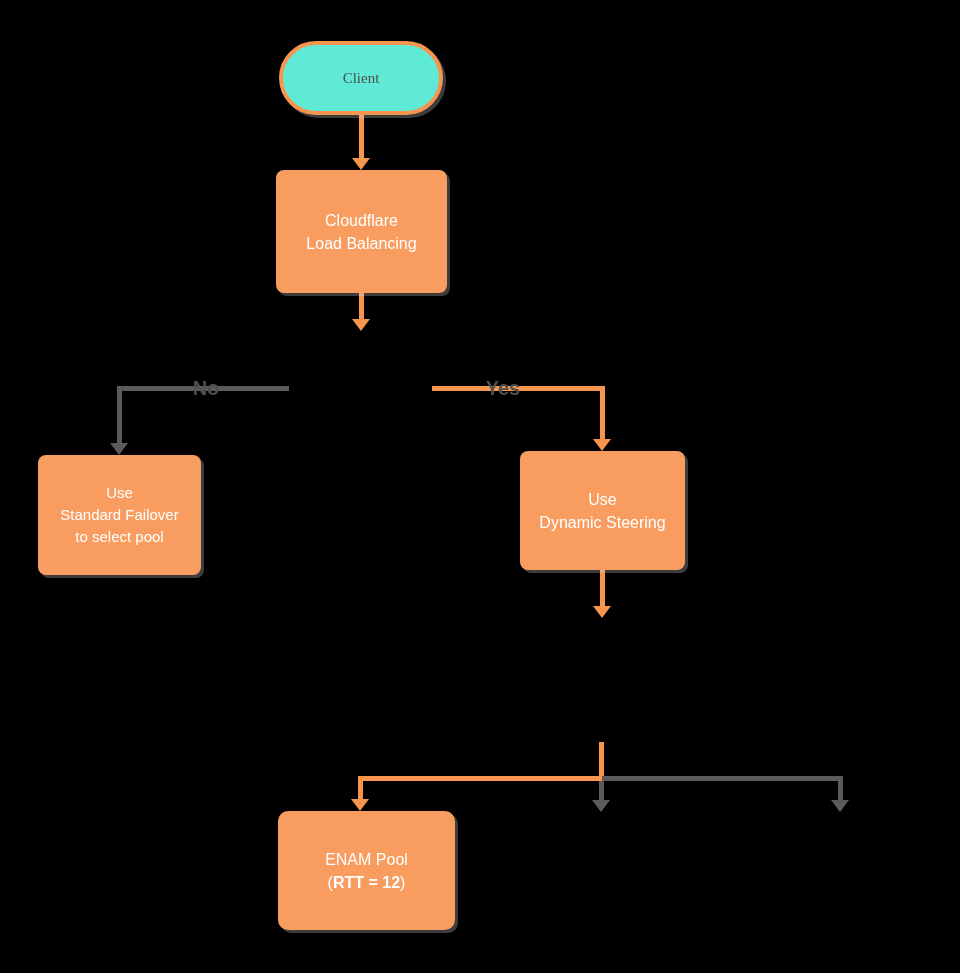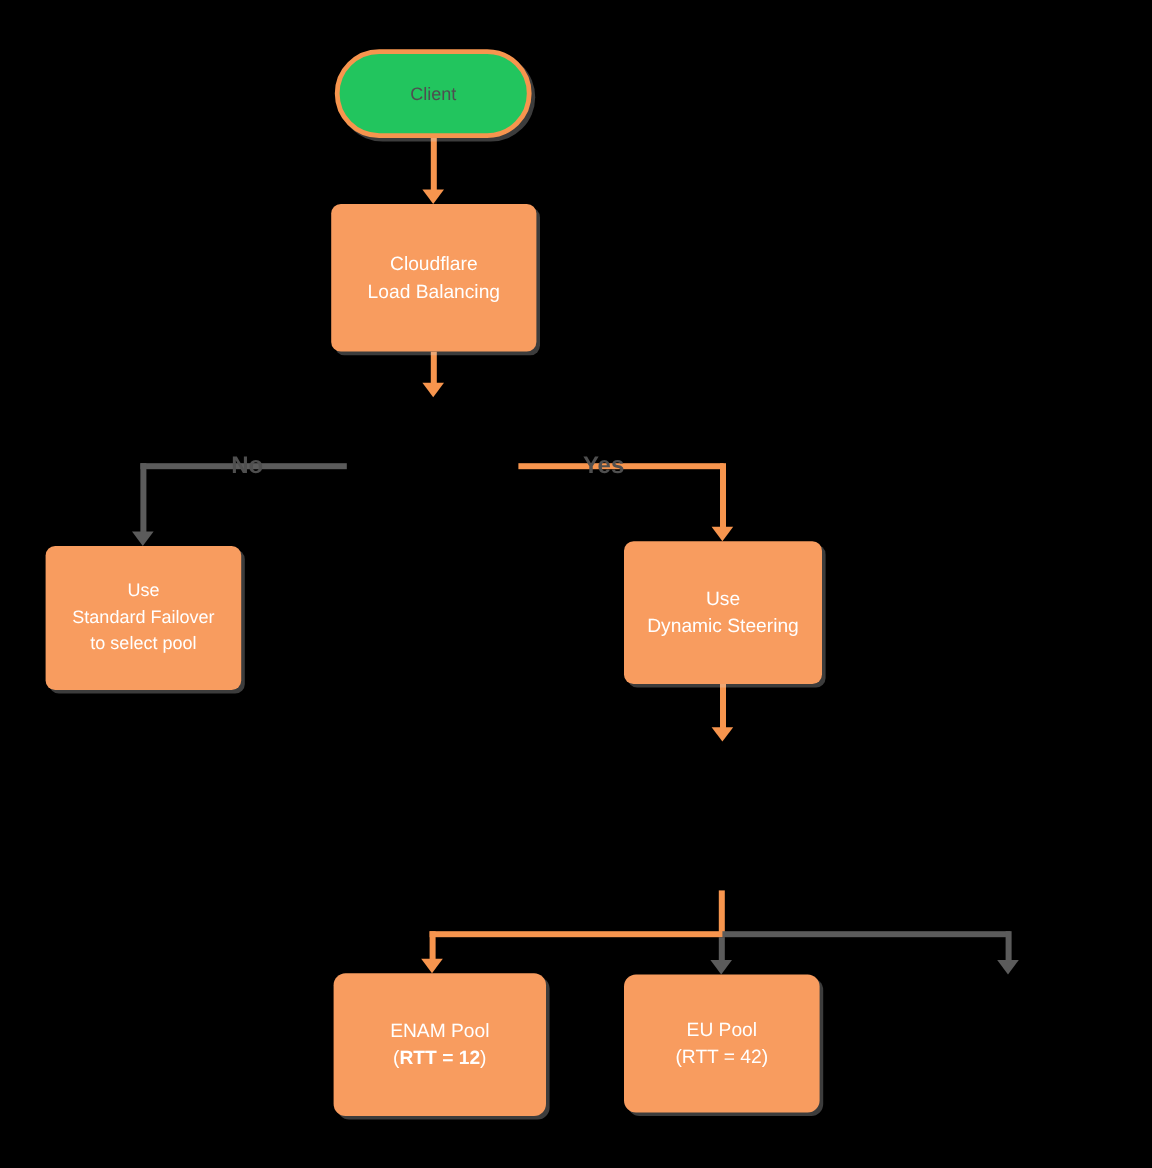--- a/index.html
+++ b/index.html
@@ -33,30 +33,31 @@
     align-items: center;
     justify-content: center;
     text-align: center;
     font-size: 16px;
     line-height: 23px;
     box-shadow: 3px 3px 0 rgba(214,214,214,0.28);
   }
   .pool { border-radius: 10px; }
   .pill {
     position: absolute;
-    background: #22c55e;
+    background: #5eead4;
     border: 4px solid var(--shape-stroke);
     border-radius: 40px;
     color: var(--text-dark);
     display: flex;
     align-items: center;
     justify-content: center;
     text-align: center;
     font-size: 15px;
     box-shadow: 3px 3px 0 rgba(214,214,214,0.28);
+    font-family: Liberation Serif, serif;
   }
   .diamond { position: absolute; }
   .diamond svg {
     position: absolute;
     left: 0; top: 0;
     width: 100%; height: 100%;
     filter: drop-shadow(3px 3px 0 rgba(214,214,214,0.28));
   }
   .diamond .diamond-text {
     position: absolute;
@@ -147,19 +148,15 @@
     <span class="node-line">Use</span>
     <span class="node-line">Dynamic Steering</span>
   </div>
 
 
   <div class="rect-node pool" style="left:278px; top:811px; width:177px; height:119px;">
     <span class="node-line">ENAM Pool</span>
     <span class="node-line"><span>(</span><span class="bold">RTT = 12</span><span>)</span></span>
   </div>
 
-  <div class="rect-node pool" style="left:520px; top:812px; width:163px; height:115px;">
-    <span class="node-line">EU Pool</span>
-    <span class="node-line">(RTT = 42)</span>
-  </div>
 
 
 </div>
 
 </body></html>

